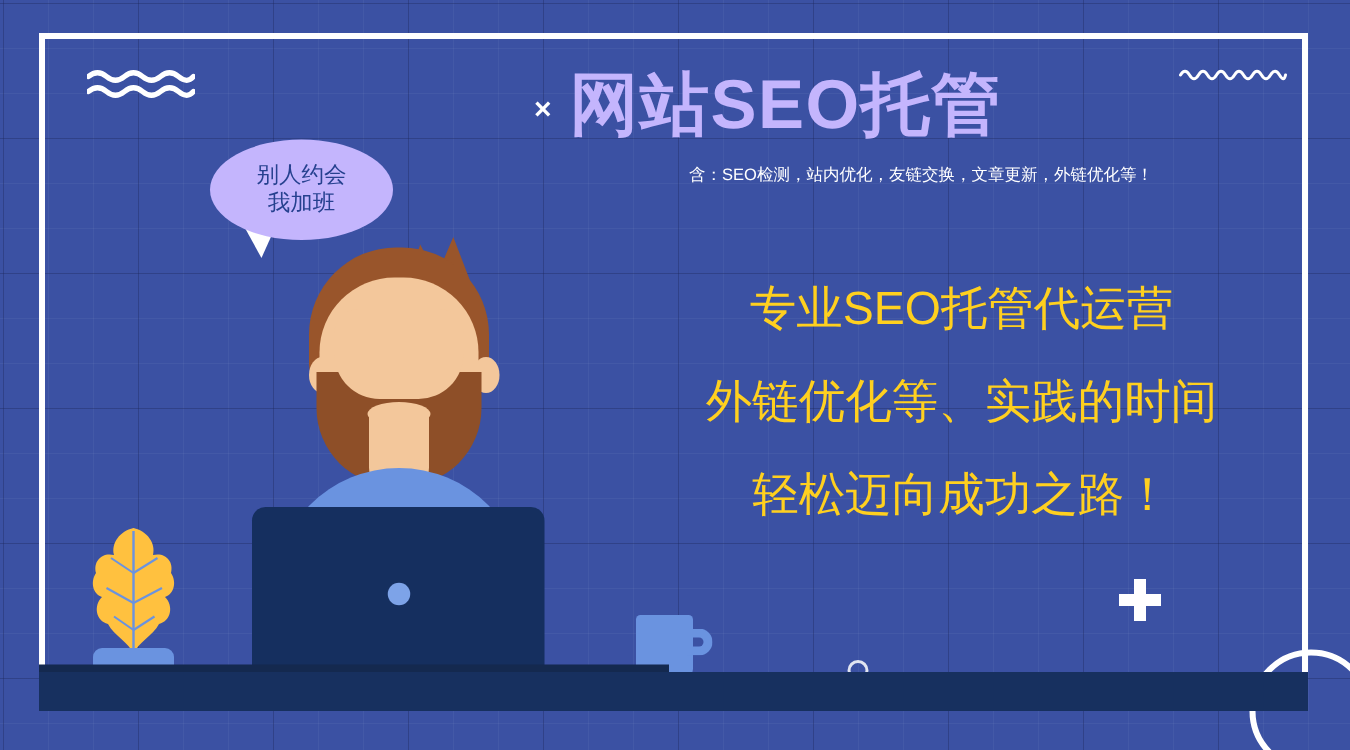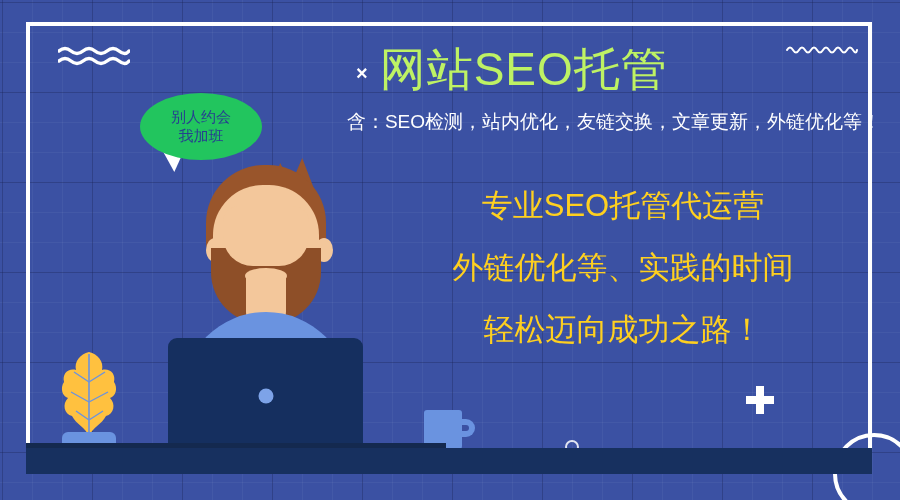--- a/index.html
+++ b/index.html
@@ -107,62 +107,62 @@
   }
   .title-x {
     color: #ffffff;
     font-size: 20px;
     font-weight: bold;
     line-height: 1;
     margin-right: 12px;
     margin-top: 8px;
   }
   .title-main {
-    color: #bef264;
+    color: #c4b5fd;
     font-size: 46px;
-    font-weight: 400;
+    font-weight: 700;
     letter-spacing: 1px;
     line-height: 1.1;
     white-space: nowrap;
   }
   .subtitle {
     margin-top: 14px;
     color: #ffffff;
-    font-size: 19px;
+    font-size: 11px;
     font-weight: 400;
     letter-spacing: 0px;
     white-space: nowrap;
     padding-left: 8px;
   }
 
   
   .slogans {
     position: absolute;
-    left: 388px;
+    left: 406px;
     top: 190px;
     width: 470px;
     text-align: center;
   }
   .slogan {
     color: #ffd01f;
     font-size: 31px;
     line-height: 1;
     margin-bottom: 31px;
     white-space: nowrap;
   }
   .slogan:last-child { margin-bottom: 0; font-family: Liberation Serif, serif; }
 
   
   .bubble {
     position: absolute;
     left: 140px;
     top: 93px;
     width: 122px;
     height: 67px;
-    background: #22c55e;
+    background: #c4b5fd;
     border-radius: 50%;
     display: flex;
     flex-direction: column;
     align-items: center;
     justify-content: center;
     color: #26418f;
     font-size: 15px;
     line-height: 1.25;
   }
   .bubble-tail2 {

